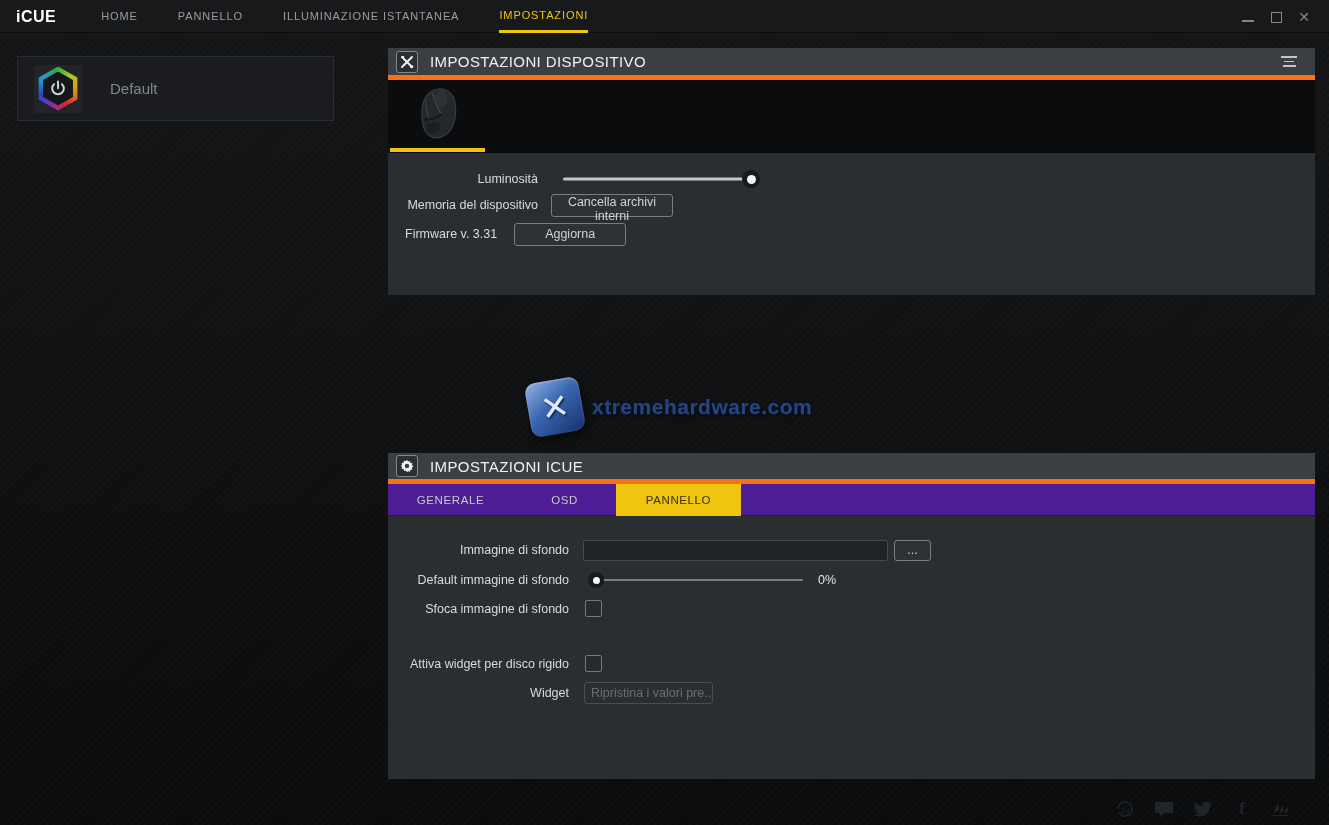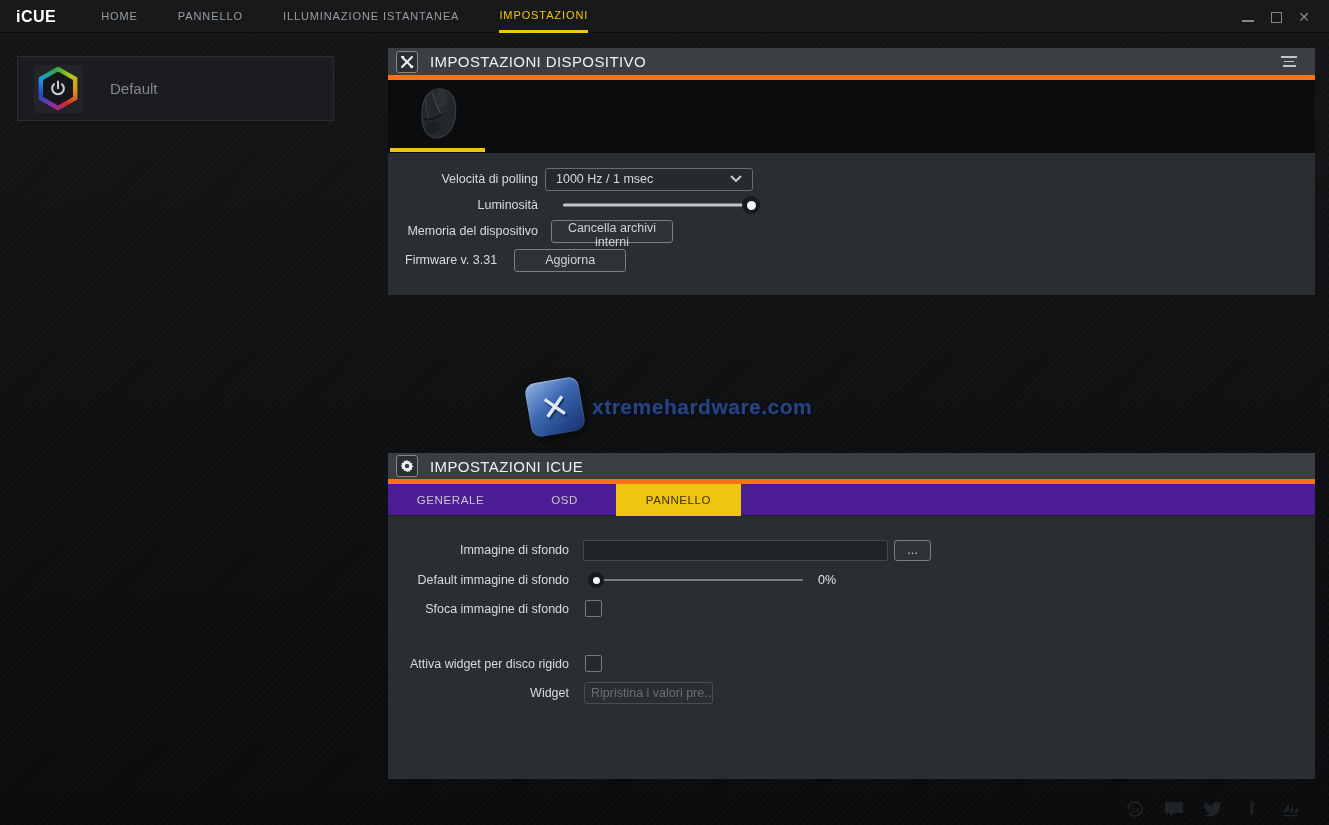--- a/index.html
+++ b/index.html
@@ -128,21 +128,21 @@
   .checkbox { margin-left:16px; width:17px; height:17px; background:#27292c;
     border:1px solid #75797d; border-radius:2px; cursor:pointer; }
   .row-blur { height:27px !important; }
   .row-hdd { height:27px !important; margin-top:28px; }
   .row-widget { height:27px !important; margin-top:2px; }
   .btn-widget { margin-left:15px; width:129px; height:22px; background:#2b2e31;
     border:1px solid #4b4e51; color:#6b6e71; padding:0 6px; white-space:nowrap;
     overflow:hidden; font-size:12.5px; }
 
   
-  .social { position:absolute; right:28px; bottom:6px; display:flex; align-items:center;
+  .social { position:absolute; right:38px; bottom:6px; display:flex; align-items:center;
     column-gap:19px; }
   .soc { width:20px; height:20px; display:flex; align-items:center; justify-content:center;
     cursor:pointer; color:#212427; }
   .soc svg { display:block; }
   .fb-f { font-size:17px; font-weight:bold; color:#212427; font-family:"Liberation Serif",serif; }
 </style>
 </head>
 <body>
 
 <div class="topbar">
@@ -207,29 +207,20 @@
             <ellipse cx="22" cy="42" rx="7" ry="6" fill="#1d2023"></ellipse>
           </g>
         </svg>
       </span>
       <span class="underline"></span>
     </div>
   </div>
 
   <div class="dev-body">
     <div class="row">
-      <span class="lbl">Velocità di polling</span>
-      <div class="dropdown">
-        <span class="dd-val">1000 Hz / 1 msec</span>
-        <svg width="12" height="8" viewBox="0 0 12 8">
-          <path d="M1.5 1.5 L6 6 L10.5 1.5" stroke="#cfd2d4" stroke-width="1.8" fill="none" stroke-linecap="round"></path>
-        </svg>
-      </div>
-    </div>
-    <div class="row">
       <span class="lbl">Luminosità</span>
       <div class="slider slider-bright">
         <span class="track"></span>
         <span class="knob">
             <b></b>
           </span>
       </div>
     </div>
     <div class="row">
       <span class="lbl">Memoria del dispositivo</span>

